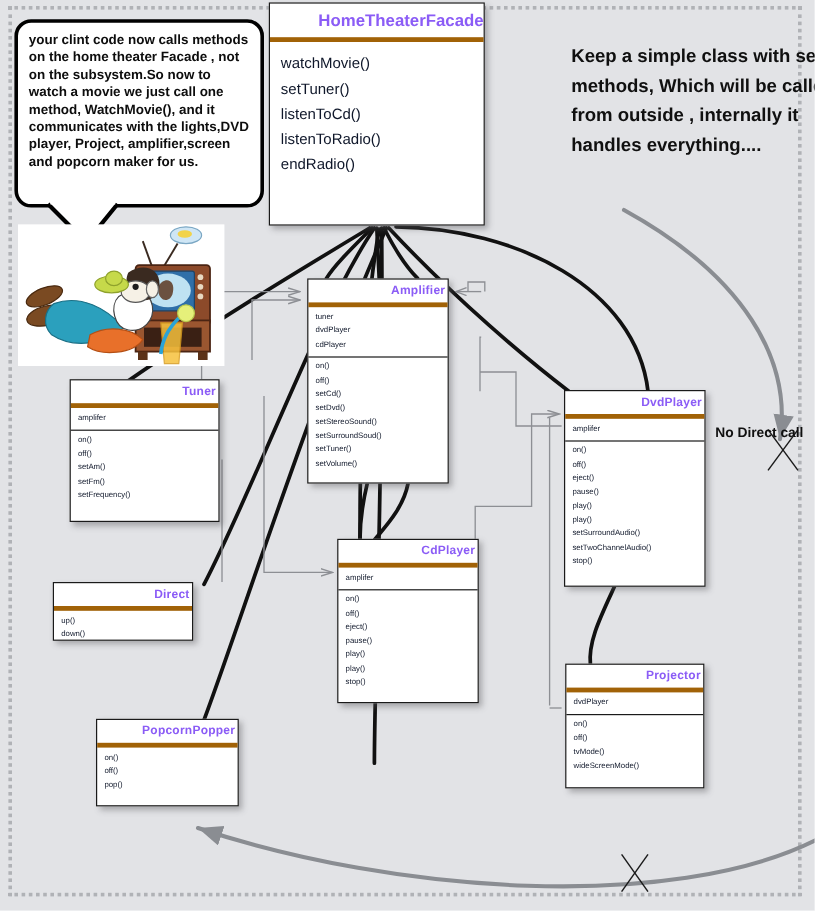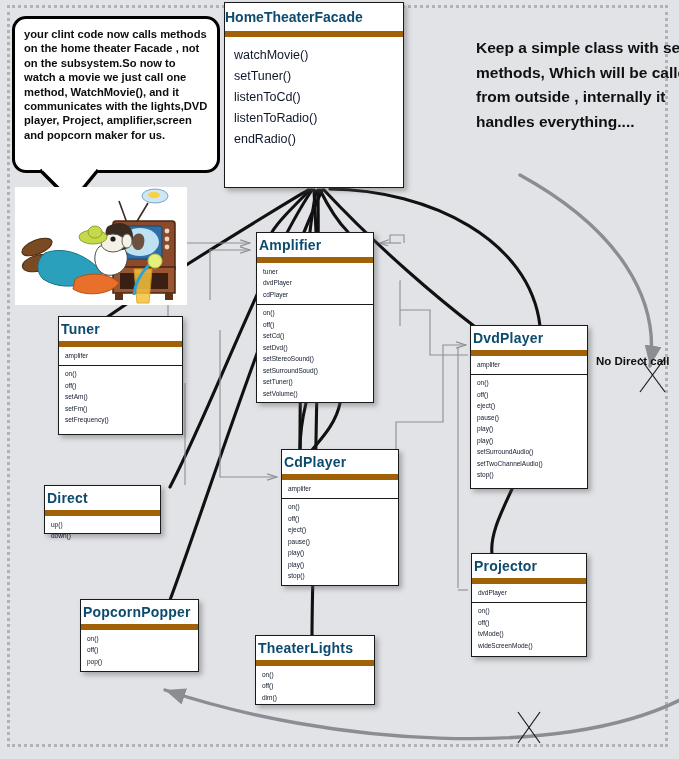--- a/index.html
+++ b/index.html
@@ -34,39 +34,39 @@
 
   
   .uml-box {
     position: absolute;
     background: #ffffff;
     border: 1px solid #1a1a1a;
     box-shadow: 3px 3px 5px rgba(90,90,95,0.45);
     box-sizing: border-box;
   }
   .uml-title {
-    text-align: left;
+    text-align: right;
     font-weight: bold;
-    color: #0c4a6e;
-    border-bottom: 6px solid #a16207;
+    color: #8b5cf6;
+    border-bottom: 4px solid #a16207;
     box-sizing: border-box;
   }
   .uml-attrs {
     border-bottom: 1px solid #1a1a1a;
     box-sizing: border-box;
   }
   .uml-ops { box-sizing: border-box; }
   .uml-line {
     color: #0f172a;
     white-space: nowrap;
     overflow: hidden;
   }
 
   
-  .sub .uml-title { font-size: 14px; padding: 4px 2px 4px 2px; letter-spacing: .2px; }
+  .sub .uml-title { font-size: 10px; padding: 4px 2px 4px 2px; letter-spacing: .2px; }
   .sub .uml-line { font-size: 6.5px; padding: 1.5px 0 1.5px 6px; line-height: 8.5px; }
   .sub .uml-attrs { padding: 3px 0 3px 0; }
   .sub .uml-ops { padding: 3px 0 4px 0; }
 
   
   #box-facade { left: 224px; top: 2px; width: 180px; height: 186px; border-width: 1px; }
   #box-facade .uml-title {
     font-size: 14px; font-weight: bold; padding: 6px 0 6px 0;
   }
   #box-facade .uml-ops { padding: 7px 0 6px 0; }
@@ -371,22 +371,14 @@
 
   <div class="uml-box sub" id="box-popcorn">
     <div class="uml-title">PopcornPopper</div>
     <div class="uml-ops">
       <div class="uml-line">on()</div>
       <div class="uml-line">off()</div>
       <div class="uml-line">pop()</div>
     </div>
   </div>
 
-  <div class="uml-box sub" id="box-lights">
-    <div class="uml-title">TheaterLights</div>
-    <div class="uml-ops">
-      <div class="uml-line">on()</div>
-      <div class="uml-line">off()</div>
-      <div class="uml-line">dim()</div>
-    </div>
-  </div>
 
 </div>
 
 </body></html>

